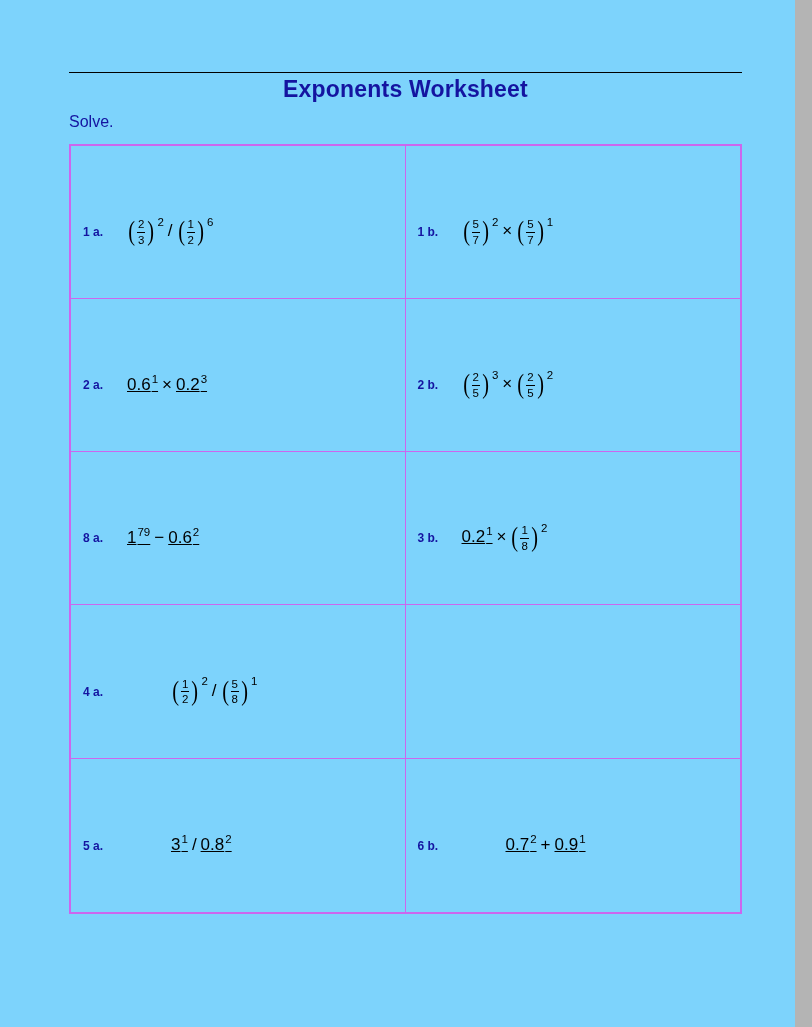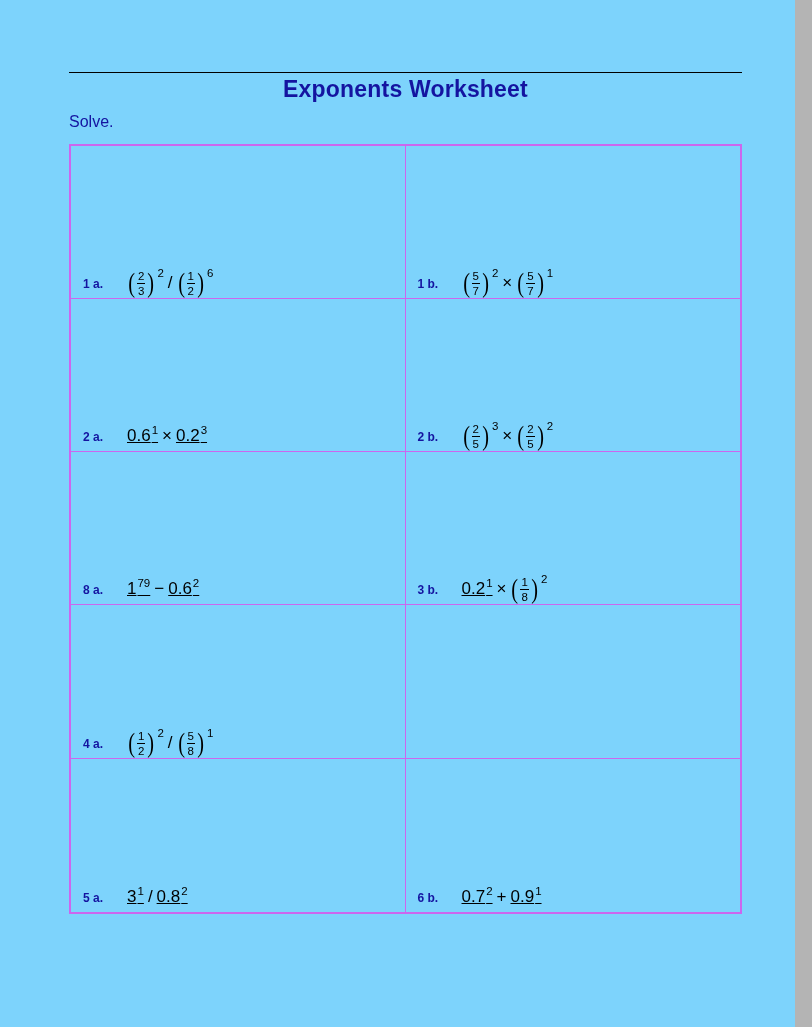--- a/index.html
+++ b/index.html
@@ -61,28 +61,28 @@
     box-sizing: border-box;
   }
   .row:last-child {
     border-bottom: none;
   }
   .cell {
     width: 50%;
     box-sizing: border-box;
     position: relative;
     display: flex;
-    align-items: flex-end;
+    align-items: center;
     padding-top: 20px;
   }
   .cell.left {
     border-right: 1px solid #cc66ee;
   }
   .row-h-152 .cell { height: 152px; }
-  .row-h-153 .cell { height: 153px; }
+  .row-h-153 .cell { height: 153px; gap: 44px; }
   .label {
     font-size: 12px;
     font-weight: bold;
     color: #1414a0;
     width: 56px;
     padding-left: 12px;
     box-sizing: border-box;
     flex: none;
     line-height: 28px;
   }

